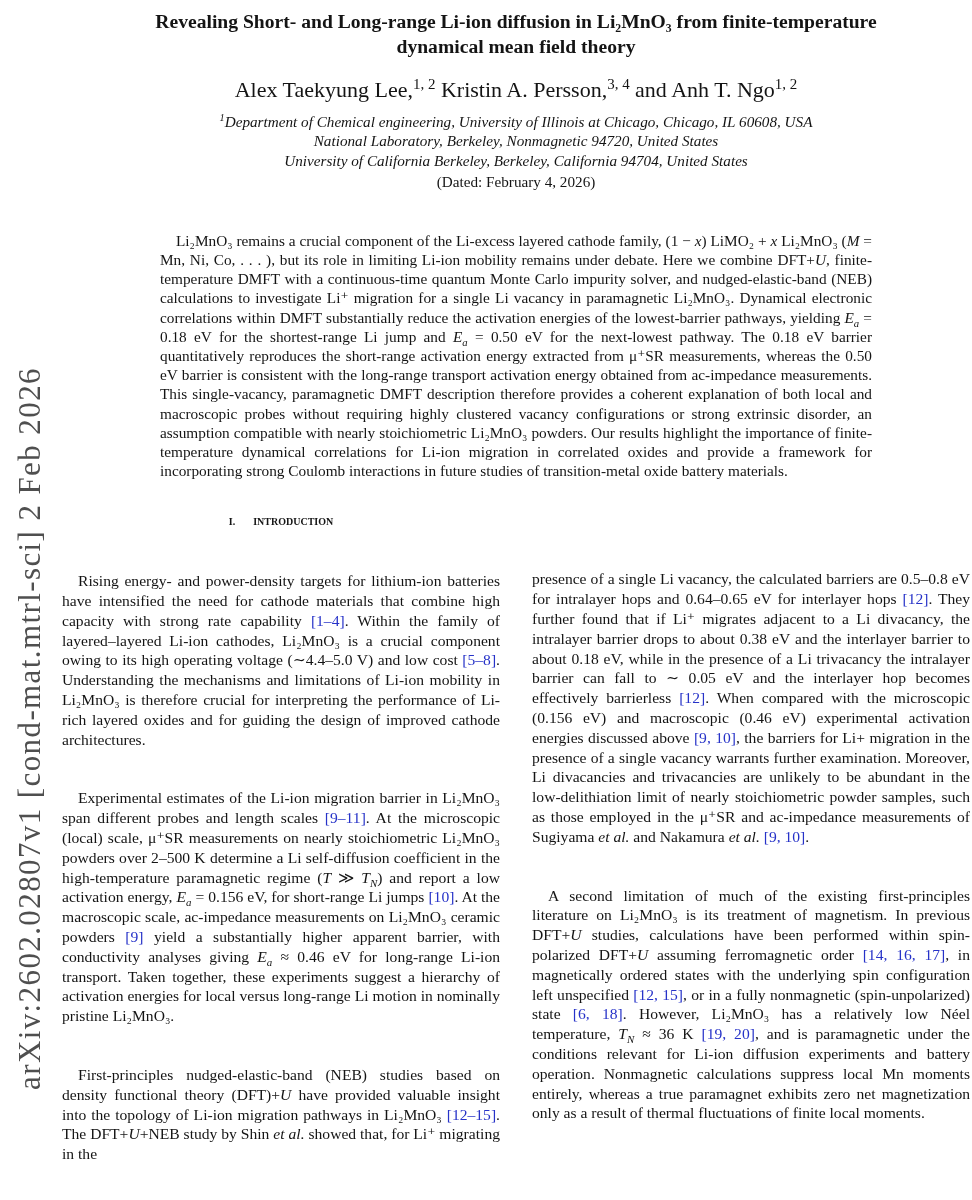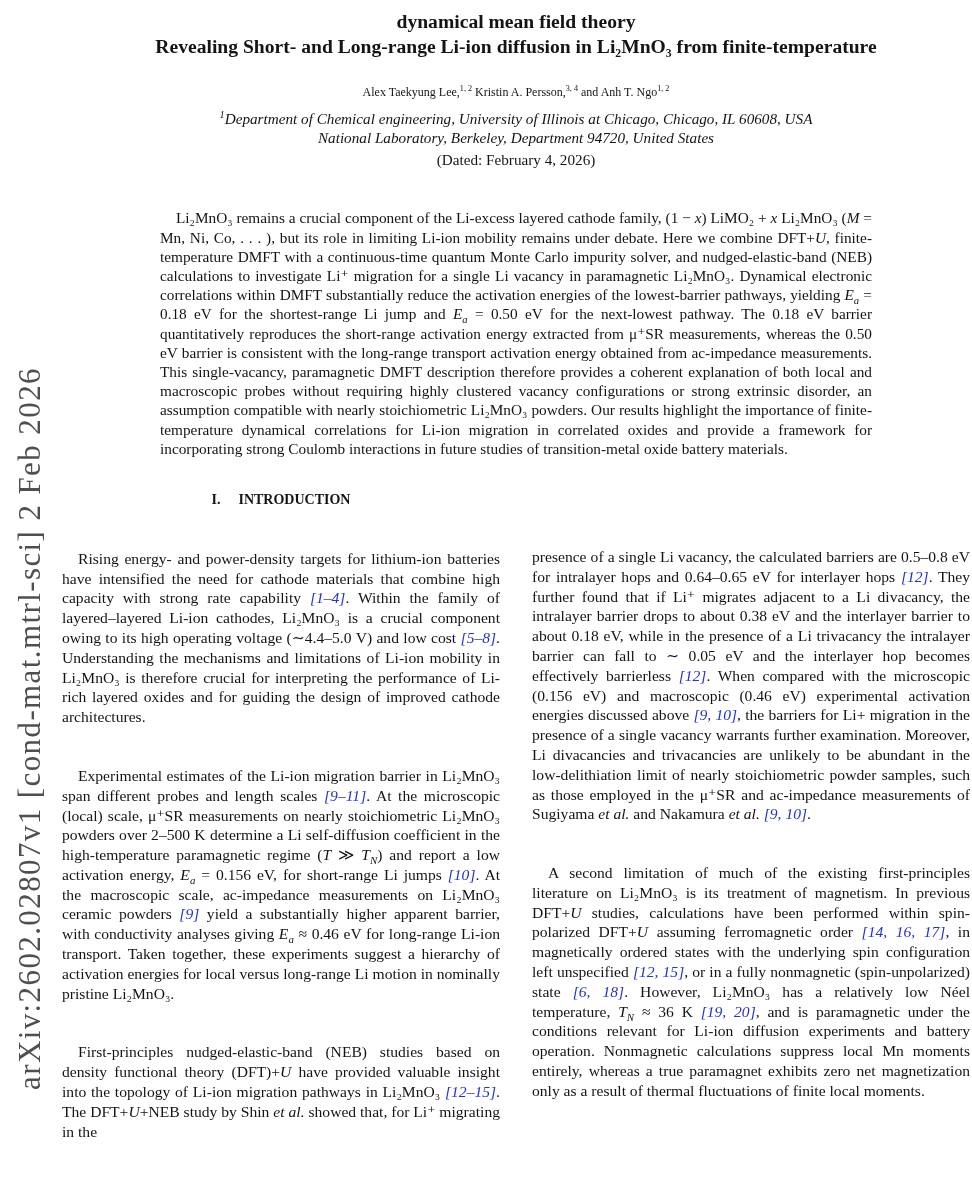--- a/index.html
+++ b/index.html
@@ -18,69 +18,70 @@
     transform:rotate(-90deg); transform-origin:0 0;
     white-space:nowrap;
     font-size:31px; letter-spacing:1.4px;
     color:var(--banner);
   }
 
   .content { position:absolute; left:62px; top:0; width:908px; }
 
   .header { text-align:center; padding-top:9px; }
   .title-line { font-size:19.6px; font-weight:bold; line-height:1.3; }
-  .authors { margin-top:25px; font-size:12px; }
+  .authors { margin-top:17px; font-size:22px; }
   .authors sup, .affil sup { font-size:68%; line-height:0; }
   .affils { margin-top:9px; }
   .affil { font-style:italic; font-size:15.2px; line-height:1.28;font-family:Liberation Serif, serif; }
   .dated { font-style:normal; font-size:15.2px; margin-top:2px; }
 
   .abstract {
     width:712px; margin:20px auto 0;
     text-align:justify; font-size:15.3px; line-height:19.2px;
     hyphens:auto;
   }
   .abstract .para { text-indent:16px; }
 
   .columns { display:flex; gap:32px; margin-top:24px; }
   .col {
     width:438px; text-align:justify;
     font-size:15.6px; line-height:19.8px;
     hyphens:auto;
   }
   .col-right { padding-top:26px; }
 
-  .section-heading { text-align:center; font-weight:bold; font-size:14px; margin:8px 0 0; }
+  .section-heading { text-align:center; font-weight:bold; font-size:10px; margin:8px 0 0; }
   .sec-label { margin-right:18px; }
 
   .para { text-indent:16px;margin-top:39px; }
   .para.noindent { text-indent:0; }
 
-  .cite { color:var(--cite);font-style:italic; }
+  .cite { color:var(--cite); }
   .it { font-style:italic; }
   sub, sup { font-size:70%; line-height:0; }
 </style>
 </head>
 <body>
 
 <div class="page">
 
   <div class="arxiv-banner">arXiv:2602.02807v1  [cond-mat.mtrl-sci]  2 Feb 2026</div>
 
   <div class="content">
 
     <div class="header">
+      <div class="title-line">Revealing Short- and Long-range Li-ion diffusion in Li₂MnO₃ from finite-temperature</div>
       <div class="title-line">dynamical mean field theory</div>
-      <div class="title-line">Revealing Short- and Long-range Li-ion diffusion in Li₂MnO₃ from finite-temperature</div>
 
       <div class="authors"><span>Alex Taekyung Lee,</span><sup>1, 2</sup><span> Kristin A. Persson,</span><sup>3, 4</sup><span> and Anh T. Ngo</span><sup>1, 2</sup></div>
 
       <div class="affils">
         <div class="affil"><sup>1</sup><span>Department of Chemical engineering, University of Illinois at Chicago, Chicago, IL 60608, USA</span></div>
-        <div class="affil"><span>National Laboratory, Berkeley, Department 94720, United States</span></div>
+        <div class="affil"><span>National Laboratory, Berkeley, Nonmagnetic 94720, United States</span></div>
+        <div class="affil"><span>University of California Berkeley, Berkeley, California 94704, United States</span></div>
         <div class="affil dated">(Dated: February 4, 2026)</div>
       </div>
     </div>
 
     <div class="abstract">
         <p class="para"><span>Li₂MnO₃ remains a crucial component of the Li-excess layered cathode family, (1 − </span><span class="it">x</span><span>) LiMO₂ + </span><span class="it">x</span><span> Li₂MnO₃ (</span><span class="it">M</span><span> = Mn, Ni, Co, . . . ), but its role in limiting Li-ion mobility remains under debate. Here we combine DFT+</span><span class="it">U</span><span>, finite-temperature DMFT with a continuous-time quantum Monte Carlo impurity solver, and nudged-elastic-band (NEB) calculations to investigate Li⁺ migration for a single Li vacancy in paramagnetic Li₂MnO₃. Dynamical electronic correlations within DMFT substantially reduce the activation energies of the lowest-barrier pathways, yielding </span><span class="it">E</span><sub class="it">a</sub><span> = 0.18 eV for the shortest-range Li jump and </span><span class="it">E</span><sub class="it">a</sub><span> = 0.50 eV for the next-lowest pathway. The 0.18 eV barrier quantitatively reproduces the short-range activation energy extracted from μ⁺SR measurements, whereas the 0.50 eV barrier is consistent with the long-range transport activation energy obtained from ac-impedance measurements. This single-vacancy, paramagnetic DMFT description therefore provides a coherent explanation of both local and macroscopic probes without requiring highly clustered vacancy configurations or strong extrinsic disorder, an assumption compatible with nearly stoichiometric Li₂MnO₃ powders. Our results highlight the importance of finite-temperature dynamical correlations for Li-ion migration in correlated oxides and provide a framework for incorporating strong Coulomb interactions in future studies of transition-metal oxide battery materials.</span></p>
       </div>
 
     <div class="columns">
 

